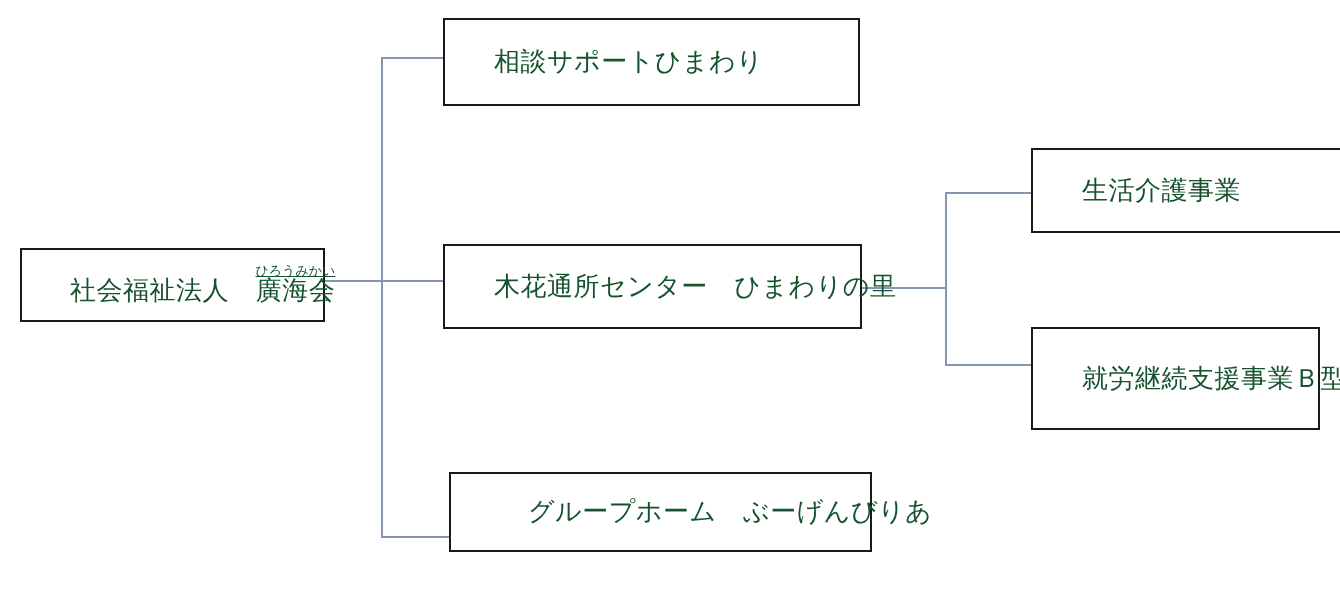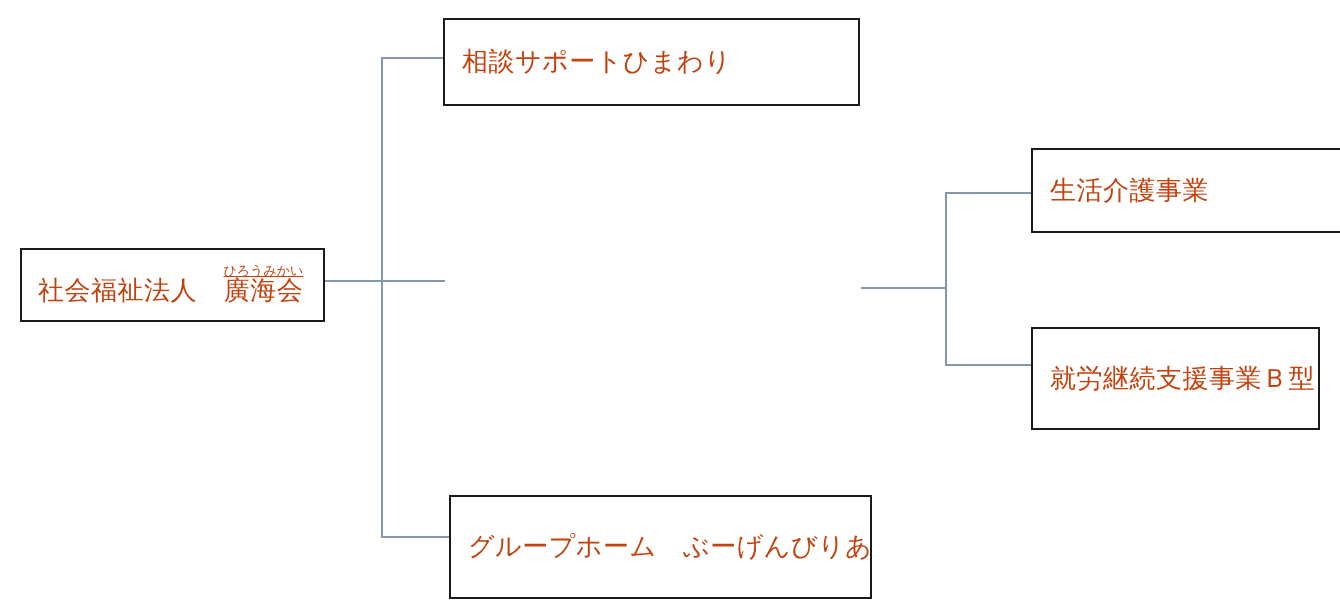--- a/index.html
+++ b/index.html
@@ -39,21 +39,22 @@
     justify-content: flex-start;
   }
   .node-label {
     display: block;
     padding-left: 17px;
     padding-right: 8px;
     font-size: 26px;
     line-height: 1.15;
     letter-spacing: 0.5px;
     white-space: pre;
-    color: #c2410c;
+    color: #14532d;
+    margin-left: 32px;
   }
 
   
   .node-root .node-label {
     padding-left: 16px;
     display: flex;
     align-items: flex-end;
   }
   ruby {
     ruby-position: over;
@@ -90,22 +91,25 @@
   <div class="conn h" style="left:945px; top:364px; width:88px;"></div>
 
   <div class="node node-root" style="left:20px; top:248px; width:305px; height:74px;">
     <span class="node-label"><span>社会福祉法人　</span><ruby><span>廣海会</span><rt>ひろうみかい</rt></ruby></span>
   </div>
 
   <div class="node" style="left:443px; top:18px; width:417px; height:88px;">
     <span class="node-label">相談サポートひまわり</span>
   </div>
 
+  <div class="node" style="left:443px; top:244px; width:419px; height:85px;">
+    <span class="node-label">木花通所センター　ひまわりの里</span>
+  </div>
 
-  <div class="node" style="left:449px; top:495px; width:423px; height:104px;">
+  <div class="node" style="left:449px; top:472px; width:423px; height:80px;padding-left:28px;">
     <span class="node-label">グループホーム　ぶーげんびりあ</span>
   </div>
 
   <div class="node" style="left:1031px; top:148px; width:338px; height:85px;">
     <span class="node-label">生活介護事業</span>
   </div>
 
   <div class="node" style="left:1031px; top:327px; width:289px; height:103px;">
     <span class="node-label">就労継続支援事業Ｂ型</span>
   </div>

